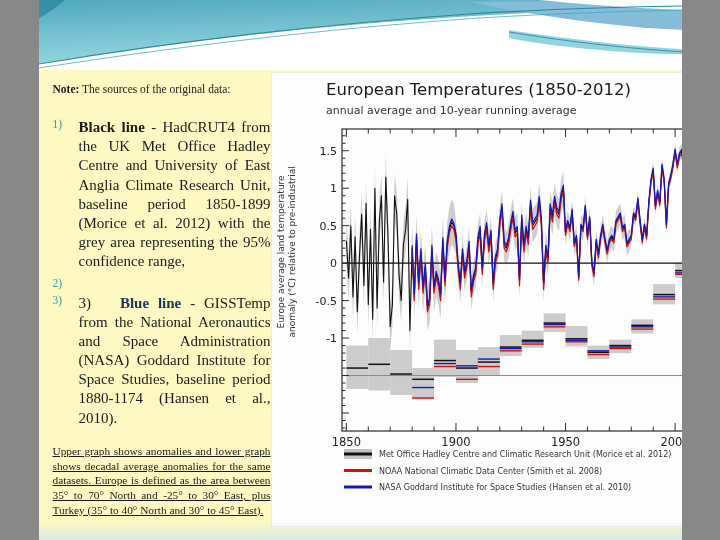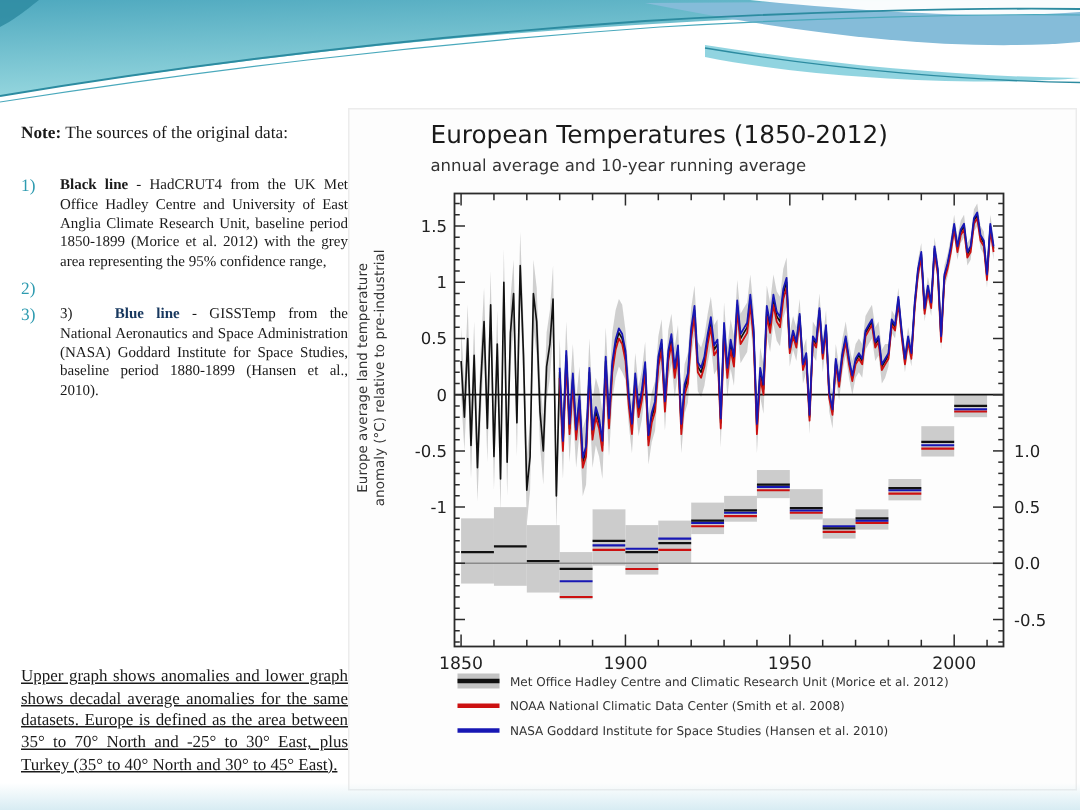--- a/index.html
+++ b/index.html
@@ -1,31 +1,31 @@
 <!DOCTYPE html>
 <html><head>
 <meta charset="utf-8">
 <style>
   html,body{margin:0;padding:0;background:#888;}
   #slide{
-    position:relative;width:720px;height:540px;margin:0 auto;
-    background:#ffffff;overflow:hidden;
+    position:relative;width:643px;height:540px;margin:0 auto;
+    background:#fef9c3;overflow:hidden;
     font-family:"Liberation Serif", serif;color:#1a1a1a;
   }
   
   #banner{position:absolute;left:0;top:0;width:720px;height:70px;}
   
   #bottom-tint{position:absolute;left:0;bottom:0;width:720px;height:18px;
     background:linear-gradient(to bottom, rgba(222,240,246,0) 0%, rgba(205,231,240,.8) 100%);}
   
   #note-heading{position:absolute;left:14px;top:82px;width:218px;font-size:11.5px;line-height:1.3;}
   #source-list{position:absolute;left:14px;top:118px;width:218px;}
   .src-item{display:flex;margin-bottom:5px;}
   .src-num{width:26px;flex:0 0 26px;color:#2e9bb0;font-size:11.5px;}
-  .src-text{flex:1;font-size:10px;line-height:1.28;text-align:justify;}
+  .src-text{flex:1;font-size:15px;line-height:1.28;text-align:justify;}
   #footer-par{position:absolute;left:14px;top:444px;width:218px;
     font-size:11.3px;line-height:1.3;text-align:justify;text-decoration:underline;}
   .seg-bold{font-weight:bold;}
   .seg-bold-red{font-weight:bold;color:#c00000;}
   .seg-bold-blue{font-weight:bold;color:#17375e;margin-left:20px;}
   
   #chart-panel{position:absolute;left:232px;top:72px;width:484px;height:453px;
     background:#fdfdfd;border:1px solid #ececec;}
   #chart-svg{display:block;}
   #chart-svg text{font-family:"DejaVu Sans", sans-serif;}
@@ -58,21 +58,21 @@
   <div id="source-list">
     <div class="src-item">
       <span class="src-num">1)</span>
       <div class="src-text"><span class="seg-bold">Black line</span><span class="seg-plain"> - HadCRUT4 from the UK Met Office Hadley Centre and University of East Anglia Climate Research Unit, baseline period 1850-1899 (Morice et al. 2012) with the grey area representing the 95% confidence range,</span></div>
     </div>
     <div class="src-item">
       <span class="src-num">2)</span>
     </div>
     <div class="src-item">
       <span class="src-num">3)</span>
-      <div class="src-text"><span class="seg-plain">3) </span><span class="seg-bold-blue">Blue line</span><span class="seg-plain"> - GISSTemp from the National Aeronautics and Space Administration (NASA) Goddard Institute for Space Studies, baseline period 1880-1899 (Hansen et al., 2010).</span></div>
+      <div class="src-text"><span class="seg-plain">3) </span><span class="seg-bold-blue">Blue line</span><span class="seg-plain"> - GISSTemp from the National Aeronautics and Space Administration (NASA) Goddard Institute for Space Studies, baseline period 1880-1174 (Hansen et al., 2010).</span></div>
     </div>
   </div>
 
   <div id="footer-par">Upper graph shows anomalies and lower graph shows decadal average anomalies for the same datasets. Europe is defined as the area between 35° to 70° North and -25° to 30° East, plus Turkey (35° to 40° North and 30° to 45° East).</div>
 
   <div id="chart-panel">
     <svg id="chart-svg" width="482" height="451" viewBox="0 0 482 451">
         <g>
           <text x="54" y="22" font-size="16.5" fill="#1a1a1a">European Temperatures (1850-2012)</text>
           <text x="54" y="41" font-size="11" fill="#333">annual average and 10-year running average</text>

